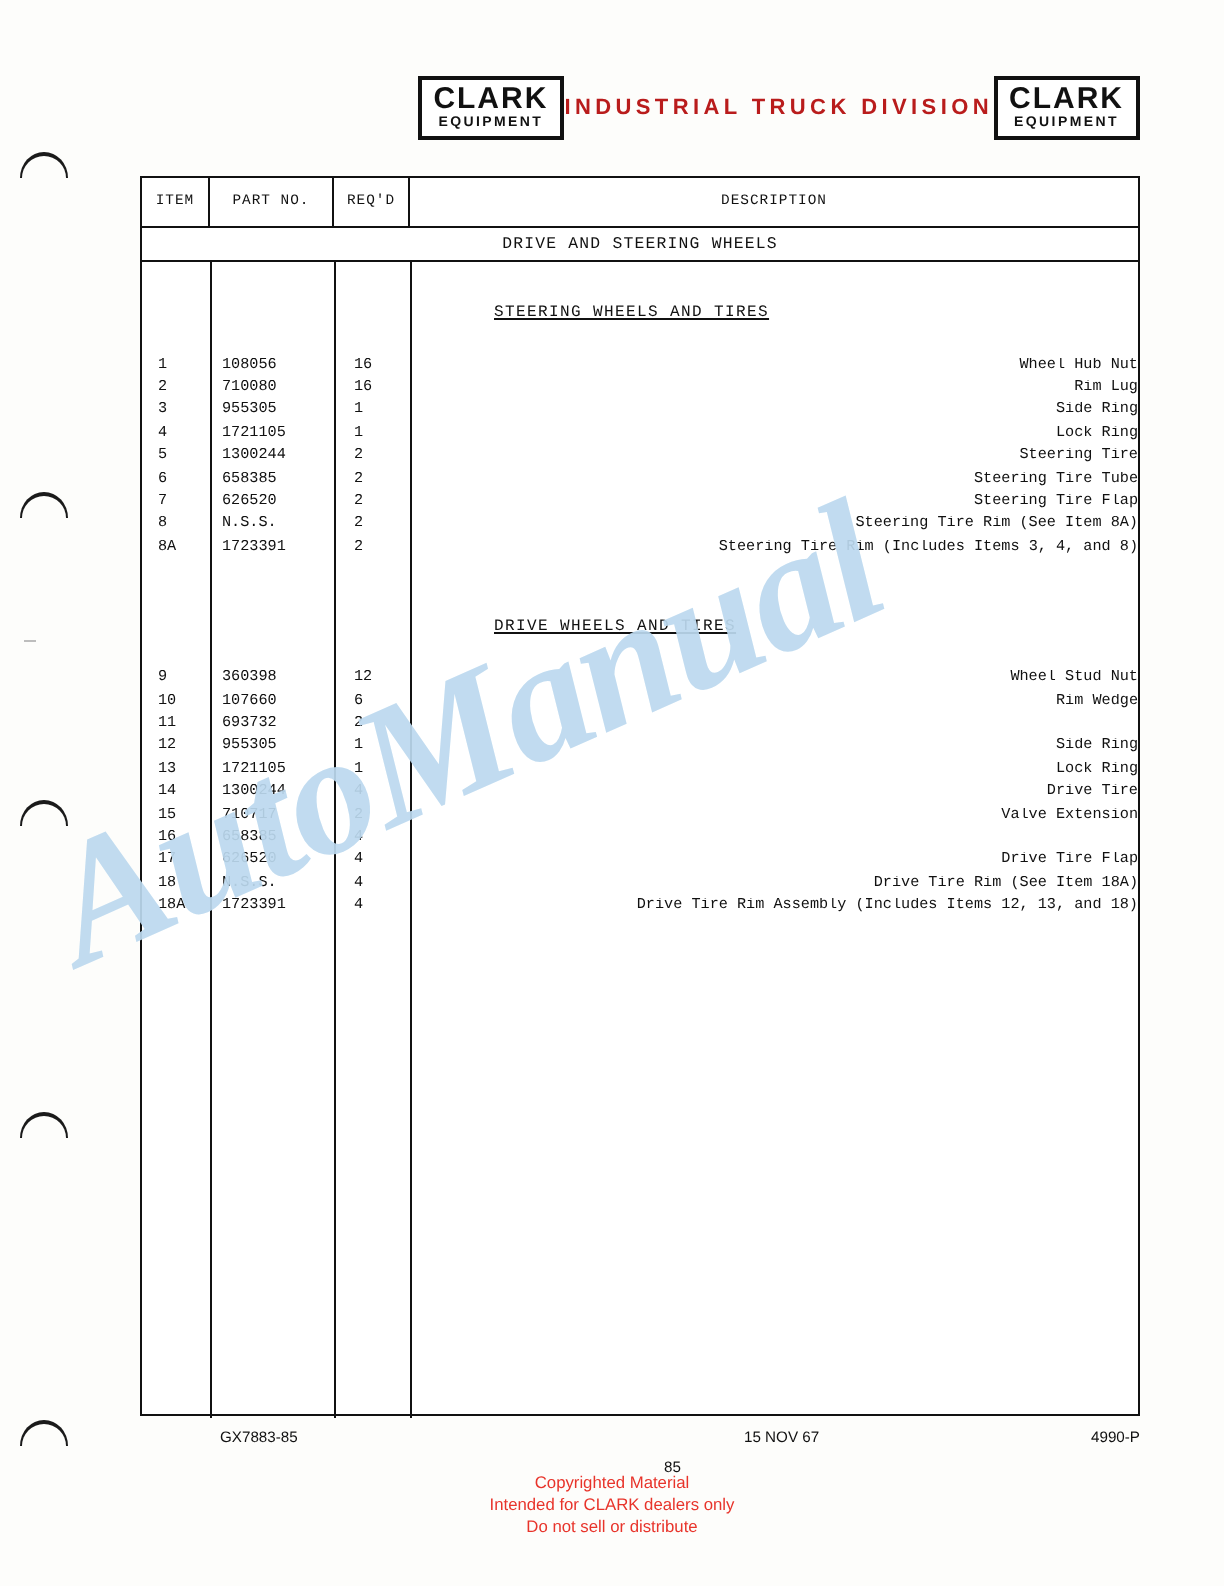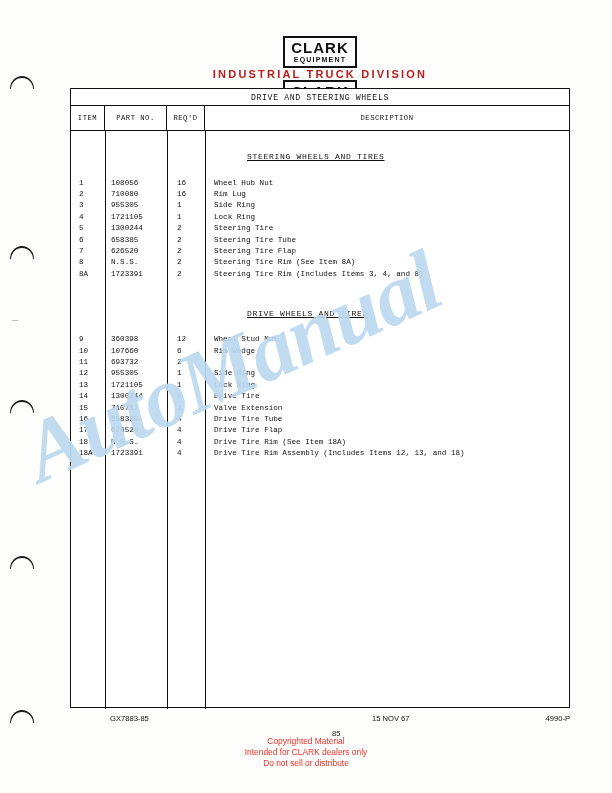--- a/index.html
+++ b/index.html
@@ -51,22 +51,21 @@
 
   
   #header {
     position: absolute;
     left: 70px;
     top: 36px;
     width: 500px;
     height: 36px;
     display: flex;
     align-items: center;
-    justify-content: flex-start;
-    flex-direction: column;
+    justify-content: flex-end;
   }
   .logo-box {
     border: 2px solid #111;
     padding: 2px 6px 3px 6px;
     text-align: center;
     line-height: 1;
     background: #fff;
   }
   .logo-main {
     font-family: "Liberation Sans", sans-serif;
@@ -184,21 +183,21 @@
     font-family: "Liberation Mono", monospace;
     font-size: 7.6px;
     color: #111;
     box-sizing: border-box;
     white-space: nowrap;
     overflow: hidden;
   }
   .cell.item { width: 34px; padding-left: 8px; }
   .cell.part { width: 62px; padding-left: 6px; }
   .cell.req  { width: 38px; padding-left: 10px; }
-  .cell.desc { flex: 1; padding-left: 9px; }
+  .cell.desc { flex: 1; padding-left: 9px; text-align: right; }
 
   
   #footer {
     position: absolute;
     left: 70px;
     top: 714px;
     width: 500px;
     height: 14px;
   }
   .foot {
@@ -265,29 +264,29 @@
       <span class="logo-sub">EQUIPMENT</span>
     </div>
     <div id="header-title">INDUSTRIAL  TRUCK  DIVISION</div>
     <div class="logo-box">
       <span class="logo-main">CLARK</span>
       <span class="logo-sub">EQUIPMENT</span>
     </div>
   </div>
 
   <div id="table-frame">
-    <div id="table-title-row">
-      <div id="table-title">DRIVE AND STEERING WHEELS</div>
-    </div>
     <div id="col-head-row">
       <div class="ch c-item">ITEM</div>
       <div class="ch c-part">PART NO.</div>
       <div class="ch c-req">REQ'D</div>
       <div class="ch c-desc">DESCRIPTION</div>
     </div>
+    <div id="table-title-row">
+      <div id="table-title">DRIVE AND STEERING WHEELS</div>
+    </div>
     <div id="table-body">
       <div class="vrule v1"></div>
       <div class="vrule v2"></div>
       <div class="vrule v3"></div>
 
       <div class="rows">
         <div class="spacer-20"></div>
 
         <div class="section-head">STEERING WHEELS AND TIRES</div>
         <div class="spacer-14"></div>
@@ -391,21 +390,20 @@
         <div class="row">
           <div class="cell item">15</div>
           <div class="cell part">710717</div>
           <div class="cell req">2</div>
           <div class="cell desc">Valve Extension</div>
         </div>
         <div class="row">
           <div class="cell item">16</div>
           <div class="cell part">658385</div>
           <div class="cell req">4</div>
-          <div class="cell desc">Drive Tire Tube</div>
         </div>
         <div class="row">
           <div class="cell item">17</div>
           <div class="cell part">626520</div>
           <div class="cell req">4</div>
           <div class="cell desc">Drive Tire Flap</div>
         </div>
         <div class="row">
           <div class="cell item">18</div>
           <div class="cell part">N.S.S.</div>

